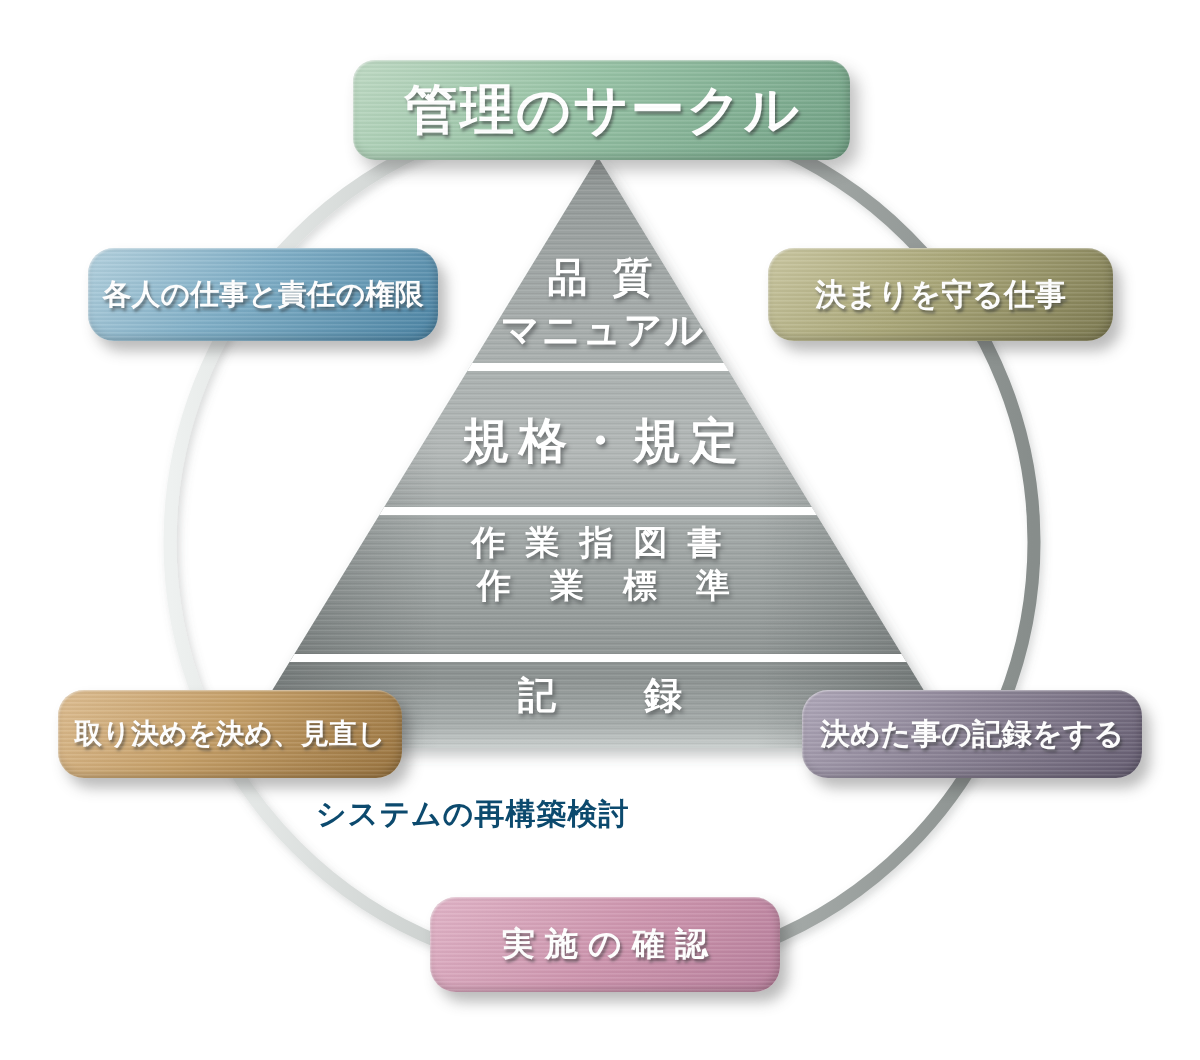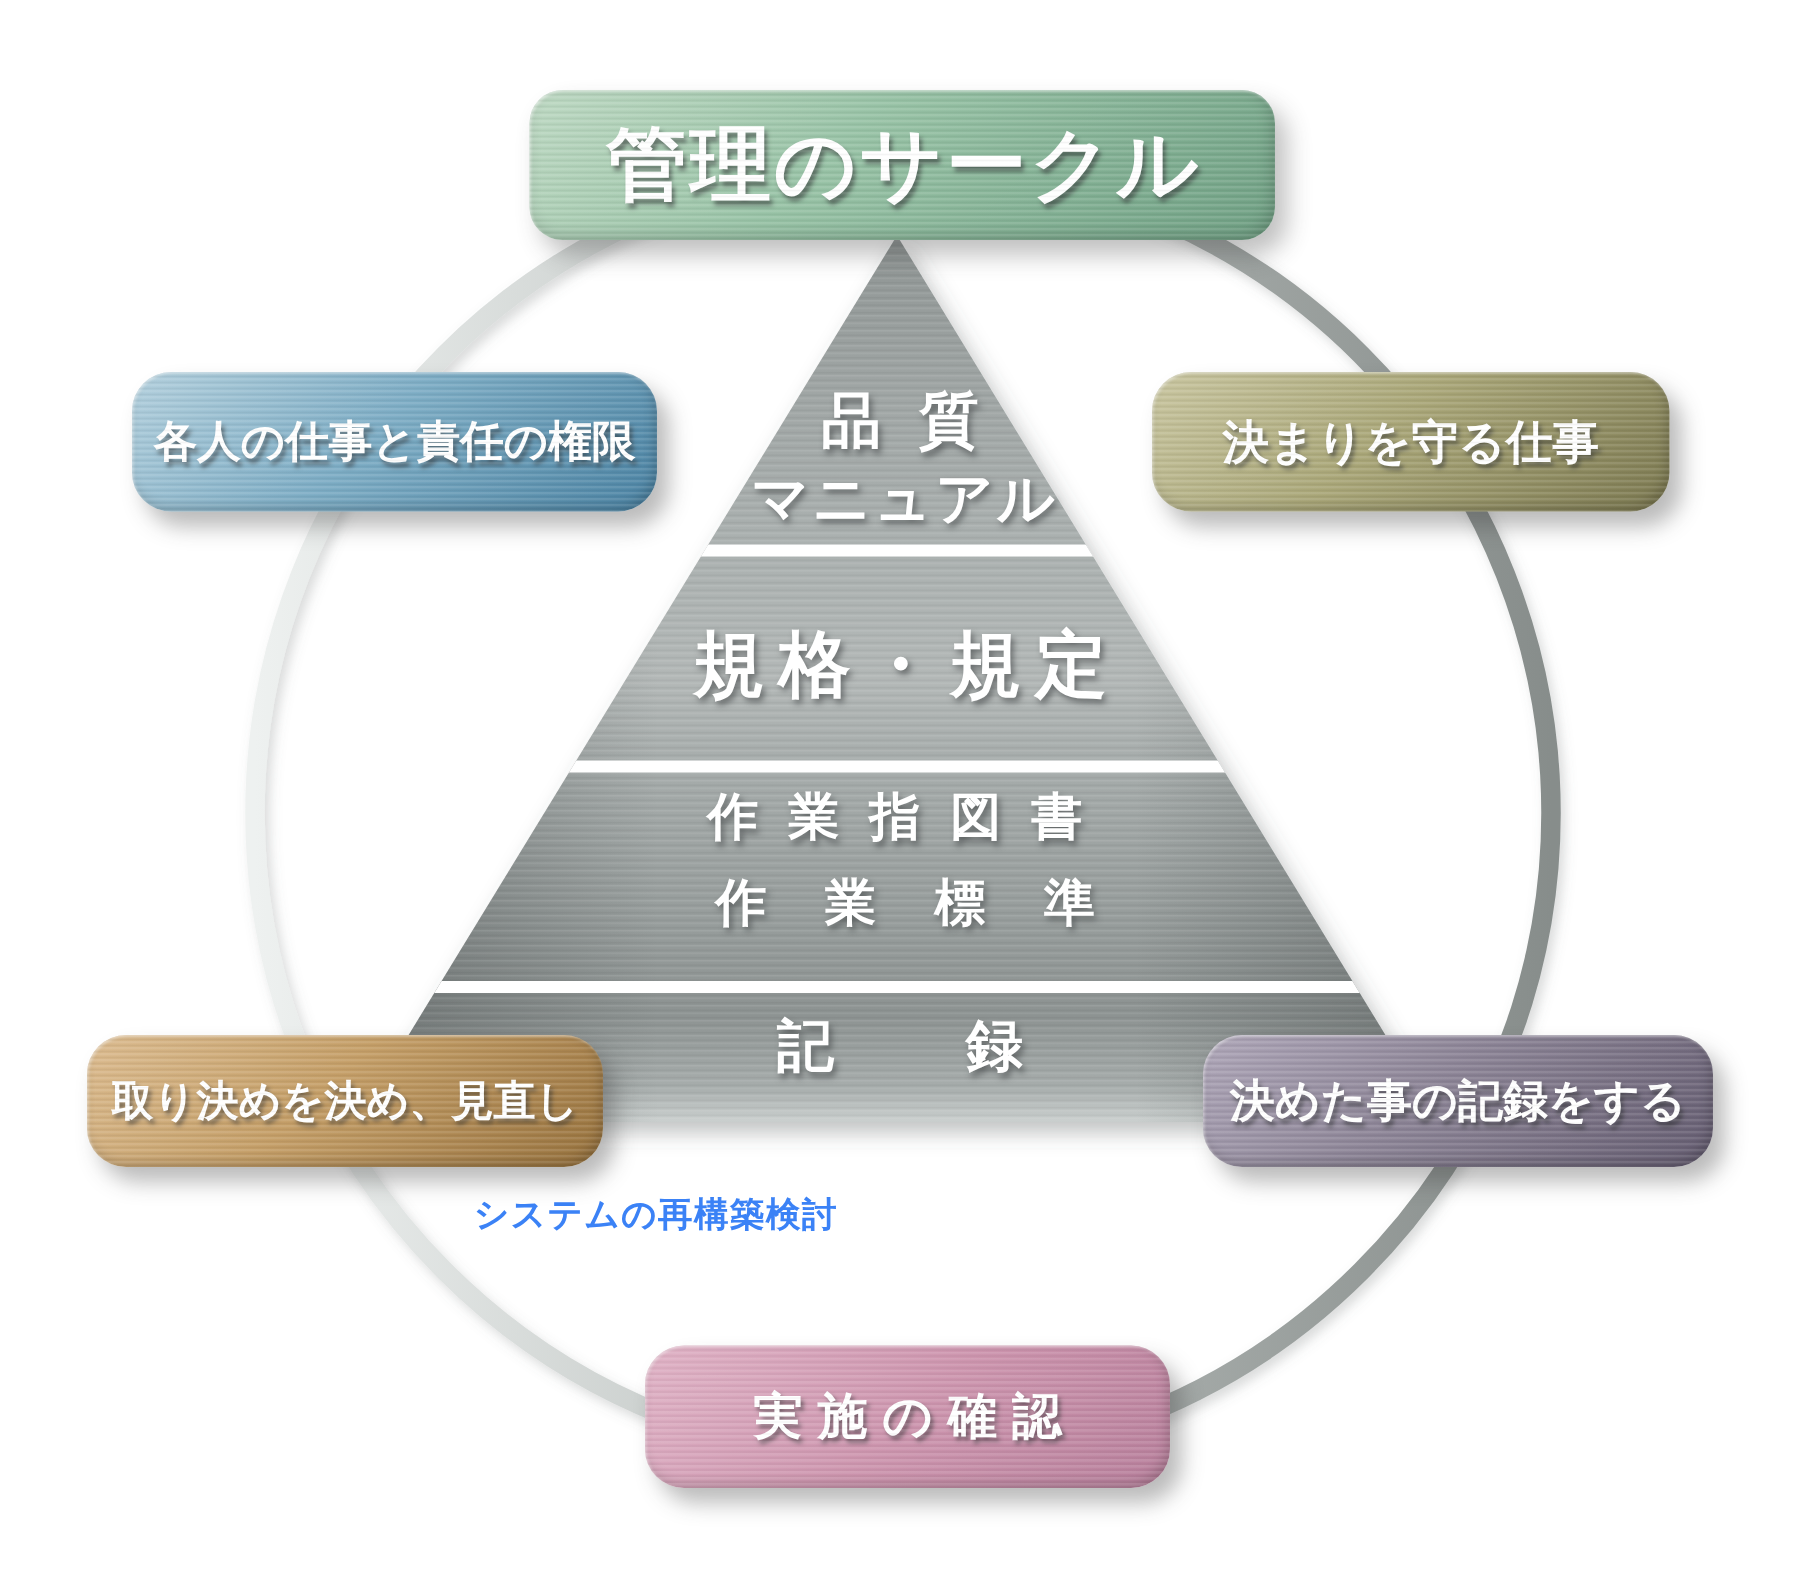--- a/index.html
+++ b/index.html
@@ -1,31 +1,31 @@
 <!DOCTYPE html>
 <html><head>
 <meta charset="utf-8">
 <style>
   html,body{margin:0;padding:0;background:#ffffff;}
   .stage{
     position:relative;width:1200px;height:1028px;background:#ffffff;overflow:hidden;
-    font-family:Liberation Sans, sans-serif;
+    font-family:Liberation Mono, monospace;
   }
   .stage svg{position:absolute;left:0;top:0;z-index:1;}
 
   
   .tier{position:absolute;left:0;right:0;z-index:2;text-align:center;color:#fff;font-weight:bold;
         text-shadow:2px 3px 4px rgba(55,58,60,.6);}
   .tier1{top:255px;font-size:40px;line-height:52px;}
   .t1l1{letter-spacing:25px;padding-left:25px;}
   .t1l2{font-size:38px;letter-spacing:2px;padding-left:6px;}
   .tier2{top:421px;font-size:48px;line-height:46px;letter-spacing:9px;padding-left:9px;}
   .tier3{top:524px;font-size:34px;line-height:43px;}
   .t3a{letter-spacing:20px;padding-left:13px;}
-  .t3b{letter-spacing:39px;padding-left:46px;margin-top:14px;}
+  .t3b{letter-spacing:39px;padding-left:46px;}
   .tier4{top:678px;font-size:38px;line-height:40px;letter-spacing:88px;padding-left:88px;}
 
   
   .plate{
     position:absolute;z-index:3;display:flex;align-items:center;justify-content:center;
     color:#fff;font-weight:bold;border-radius:26px;
     text-shadow:2px 3px 3px rgba(45,48,50,.55);
     box-shadow:8px 10px 14px rgba(60,60,60,.35),
                inset 1px 1px 2px rgba(255,255,255,.45),
                inset -2px -3px 8px rgba(0,0,0,.18);
@@ -51,21 +51,21 @@
   .tan-plate   {left:58px; top:690px;width:344px;height:88px;font-size:28px;
     background:linear-gradient(137deg,#dcbc90 0%,#c49e67 45%,#96713d 100%);}
   .purple-plate{left:802px;top:690px;width:340px;height:88px;font-size:30px;
     background:linear-gradient(137deg,#aea6b8 0%,#8b8395 45%,#645c70 100%);}
   .pink-plate  {left:430px;top:897px;width:340px;height:95px;font-size:33px;
     letter-spacing:10px;padding-left:10px;
     background:linear-gradient(137deg,#e0b3c6 0%,#cd95ae 50%,#b67e9a 100%);}
 
   .annotation{
     position:absolute;z-index:2;left:316px;top:794px;
-    font-size:23px;font-weight:bold;color:#3b82f6;letter-spacing:1px;
+    font-size:30px;font-weight:bold;color:#0c4a6e;letter-spacing:1px;
   }
 </style>
 </head>
 <body>
 
 <div class="stage">
 
   <svg width="1200" height="1060" viewBox="0 0 1200 1060">
     <defs>
       <linearGradient id="ringGrad" x1="0" y1="0" x2="1" y2="0">

